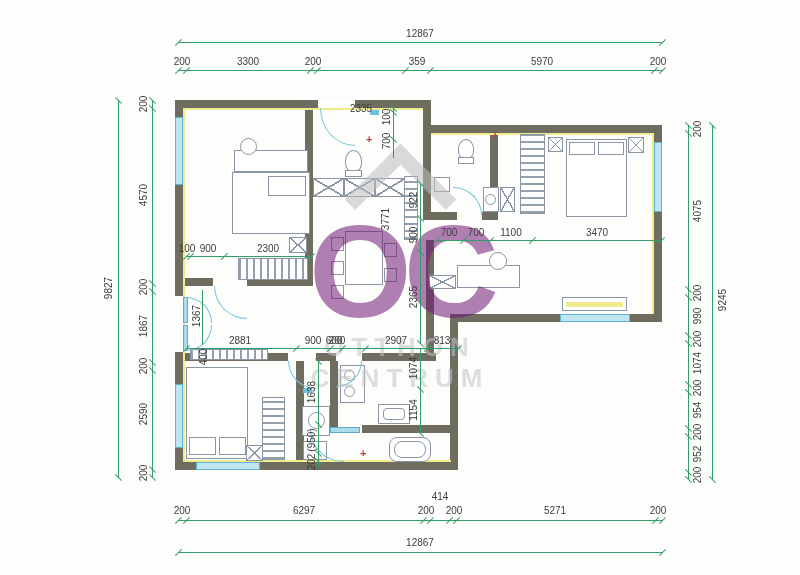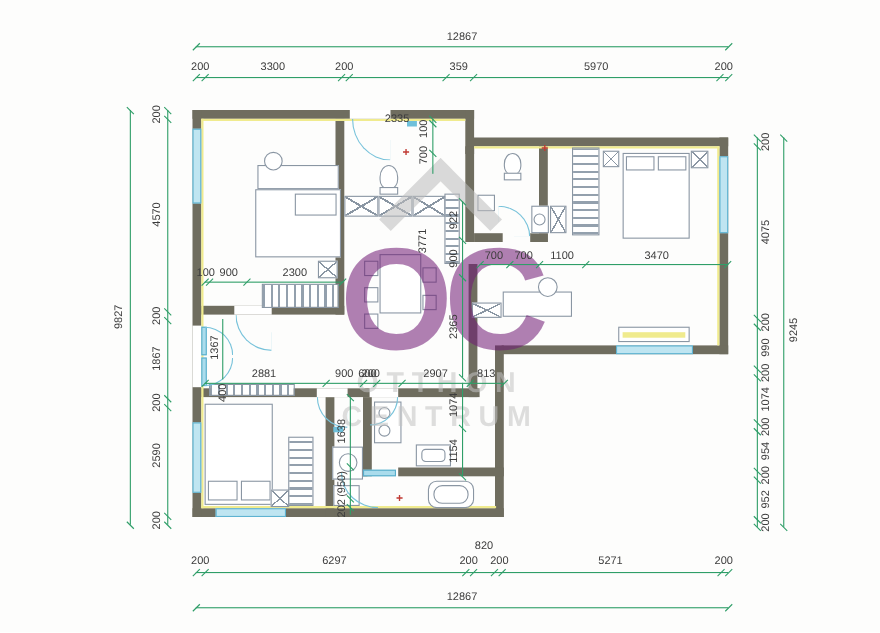--- a/index.html
+++ b/index.html
@@ -201,21 +201,21 @@
     <div class="tk" style="left:186px;top:516px;"></div>
   <div class="tk" style="left:423px;top:516px;"></div>
     <div class="tk" style="left:430px;top:516px;"></div>
   <div class="tk" style="left:449px;top:516px;"></div>
     <div class="tk" style="left:456px;top:516px;"></div>
   <div class="tk" style="left:655px;top:516px;"></div>
     <div class="tk" style="left:662px;top:516px;"></div>
   <div class="dh" style="left:182px;top:505px;">200</div>
   <div class="dh" style="left:304px;top:505px;">6297</div>
   <div class="dh" style="left:426px;top:505px;">200</div>
-  <div class="dh" style="left:440px;top:491px;">820</div>
+  <div class="dh" style="left:440px;top:491px;">414</div>
   <div class="dh" style="left:454px;top:505px;">200</div>
   <div class="dh" style="left:555px;top:505px;">5271</div>
   <div class="dh" style="left:658px;top:505px;">200</div>
   <div class="dl" style="left:178px;top:552px;width:484px;height:1px;"></div>
   <div class="tk" style="left:178px;top:548px;"></div>
     <div class="tk" style="left:662px;top:548px;"></div>
   <div class="dh" style="left:420px;top:537px;">12867</div>
 
   <div class="dl" style="left:118px;top:100px;width:1px;height:377px;"></div>
   <div class="tkh" style="left:114px;top:100px;"></div>

